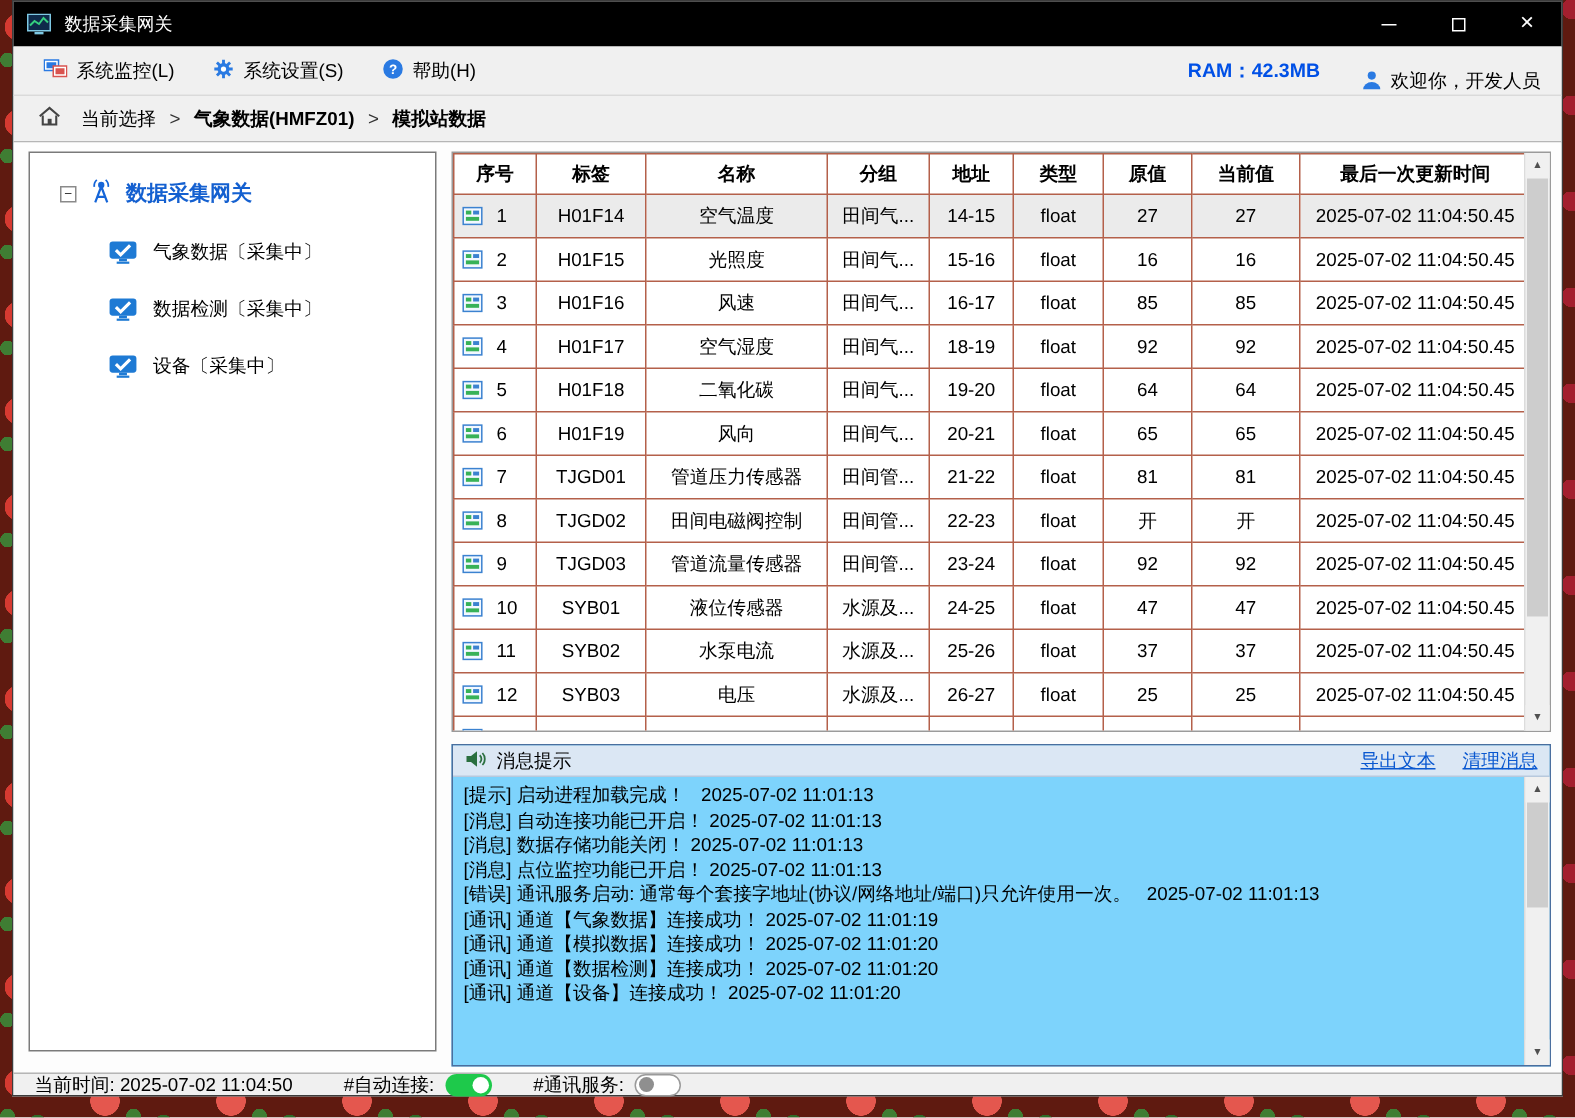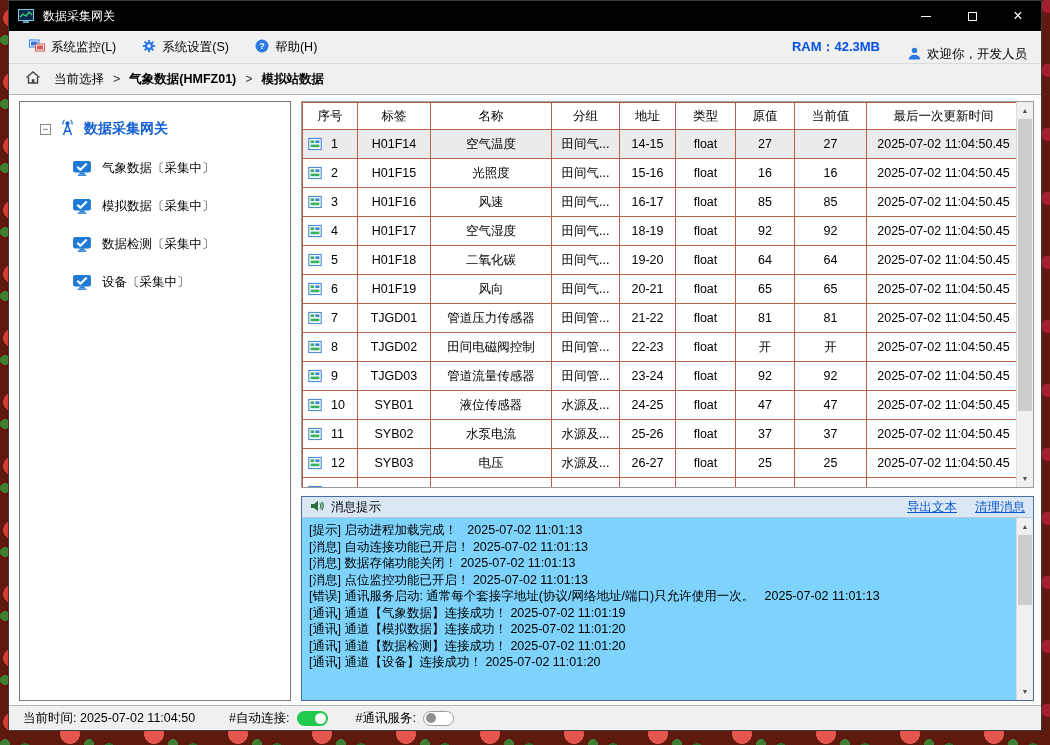--- a/index.html
+++ b/index.html
@@ -58,21 +58,21 @@
   .tree-item { display:flex; align-items:center; gap:10px; cursor:pointer; font-size:12.5px; }
   .tree-icon { display:flex; flex:0 0 auto; }
 
   .right-panel { flex:1; display:flex; flex-direction:column; min-width:0; }
 
   
   .table-area { height:387px; display:flex; background:#fff; border:1px solid #9a9a9a; flex:0 0 auto; }
   .table-scrollport { width:718px; overflow:hidden; }
   table { border-collapse:collapse; table-layout:fixed; width:718px; }
   th,td { border:1px solid #b4604a; text-align:center; font-size:12.5px; overflow:hidden; white-space:nowrap; }
-  th { height:27px; font-weight:400; cursor:pointer; }
+  th { height:27px; font-weight:700; cursor:pointer; }
   td { height:29px; }
   tr.hl td { background:#ebebeb; }
   td.c-idx { text-align:left; }
   td.c-idx .cellflex { display:flex; align-items:center; gap:9px; padding-left:5px; }
   .row-icon { display:flex; flex:0 0 auto; }
 
   
   .vscroll { width:17px; background:#f0f0f0; position:relative; flex:0 0 auto; border-left:1px solid #dcdcdc; }
   .vscroll .arrow { position:absolute; left:0; width:100%; height:17px; display:flex; align-items:center; justify-content:center;
     color:#505050; font-size:7px; cursor:pointer; background:#f0f0f0; border:none; }
@@ -85,21 +85,21 @@
   .msg-panel { flex:1; margin-top:8px; display:flex; flex-direction:column; border:1px solid #4a6e9e; background:#7dd3fc; min-height:0; }
   .msg-header { height:21px; background:#dbe7f4; display:flex; align-items:center; padding:0 8px; gap:7px;
     border-bottom:1px solid #b8c9dd; flex:0 0 auto; font-size:12.5px; }
   .msg-links { margin-left:auto; display:flex; gap:18px; }
   .msg-link { color:#0a58d0; text-decoration:underline; cursor:pointer; background:none; border:none; font-size:12.5px; }
   .msg-body-wrap { flex:1; display:flex; min-height:0; }
   .msg-body { flex:1; padding:4px 7px; overflow:hidden; }
   .msg-line { white-space:pre; line-height:16.5px; font-size:12.5px; }
 
   
-  .statusbar { height:25px; background:#f0f0f0; border-top:1px solid #b5b5b5; display:flex; align-items:center;
+  .statusbar { height:15px; background:#f0f0f0; border-top:1px solid #b5b5b5; display:flex; align-items:center;
     padding:0 14px; gap:10px; flex:0 0 auto; font-size:12.5px; }
   .sb-group { display:flex; align-items:center; gap:7px; }
   .toggle { width:31px; height:15px; border-radius:8px; position:relative; display:inline-block; cursor:pointer; }
   .toggle.on { background:#1ec94b; }
   .toggle.on::after { content:""; position:absolute; right:2px; top:2px; width:11px; height:11px; border-radius:50%; background:#fff; }
   .toggle.off { background:#fff; border:1px solid #9a9a9a; }
   .toggle.off::after { content:""; position:absolute; left:2px; top:1.5px; width:10px; height:10px; border-radius:50%; background:#8f8f8f; }
 </style>
 </head>
 <body>
@@ -224,31 +224,20 @@
           </div>
           <div class="tree-item">
             <span class="tree-icon">
               <svg width="20" height="17" viewBox="0 0 19 16">
                 <rect x="1" y="0.8" width="17" height="11" rx="2" fill="#1e7ad4"></rect>
                 <path d="M5 6.3 l3 3 L14 3.3" stroke="#fff" stroke-width="2" fill="none"></path>
                 <rect x="7" y="11.8" width="5" height="1.6" fill="#1e7ad4"></rect>
                 <rect x="5.5" y="13.6" width="8" height="1.4" fill="#1e7ad4"></rect>
               </svg>
             </span>
-            <span>模拟数据〔采集中〕</span>
-          </div>
-          <div class="tree-item">
-            <span class="tree-icon">
-              <svg width="20" height="17" viewBox="0 0 19 16">
-                <rect x="1" y="0.8" width="17" height="11" rx="2" fill="#1e7ad4"></rect>
-                <path d="M5 6.3 l3 3 L14 3.3" stroke="#fff" stroke-width="2" fill="none"></path>
-                <rect x="7" y="11.8" width="5" height="1.6" fill="#1e7ad4"></rect>
-                <rect x="5.5" y="13.6" width="8" height="1.4" fill="#1e7ad4"></rect>
-              </svg>
-            </span>
             <span>数据检测〔采集中〕</span>
           </div>
           <div class="tree-item">
             <span class="tree-icon">
               <svg width="20" height="17" viewBox="0 0 19 16">
                 <rect x="1" y="0.8" width="17" height="11" rx="2" fill="#1e7ad4"></rect>
                 <path d="M5 6.3 l3 3 L14 3.3" stroke="#fff" stroke-width="2" fill="none"></path>
                 <rect x="7" y="11.8" width="5" height="1.6" fill="#1e7ad4"></rect>
                 <rect x="5.5" y="13.6" width="8" height="1.4" fill="#1e7ad4"></rect>
               </svg>

